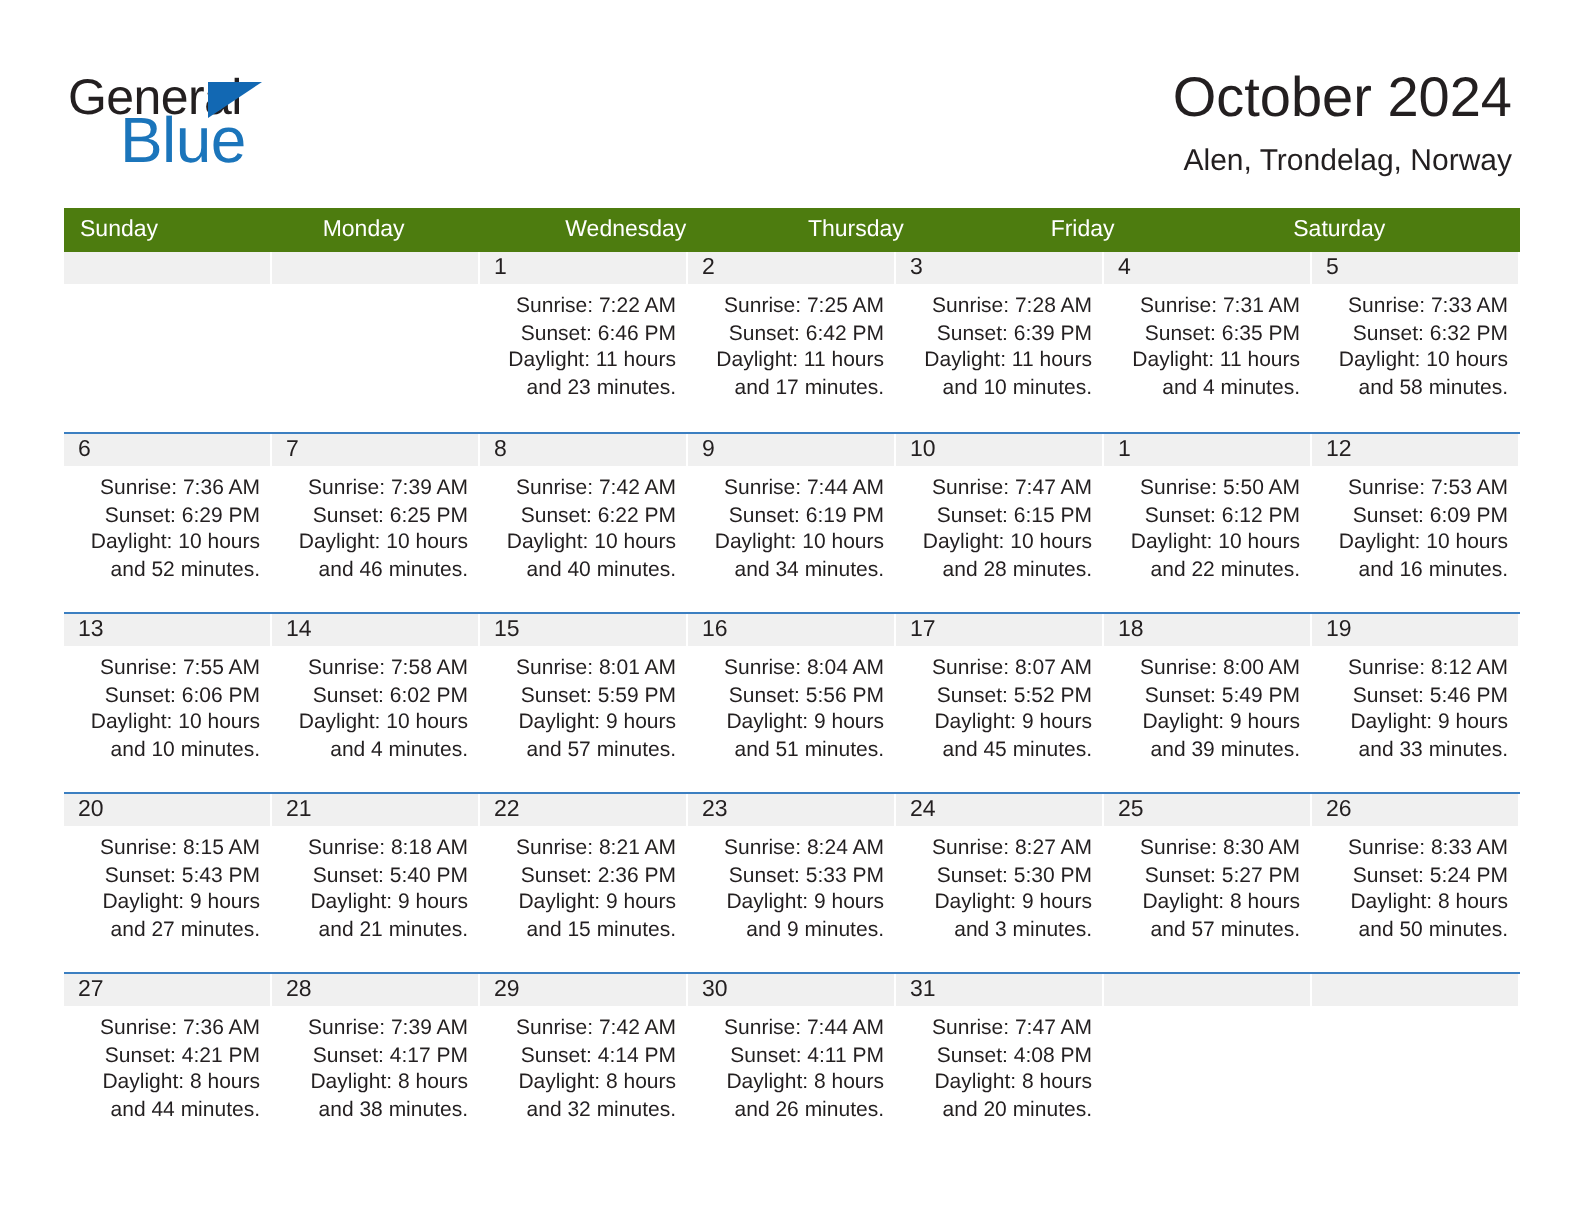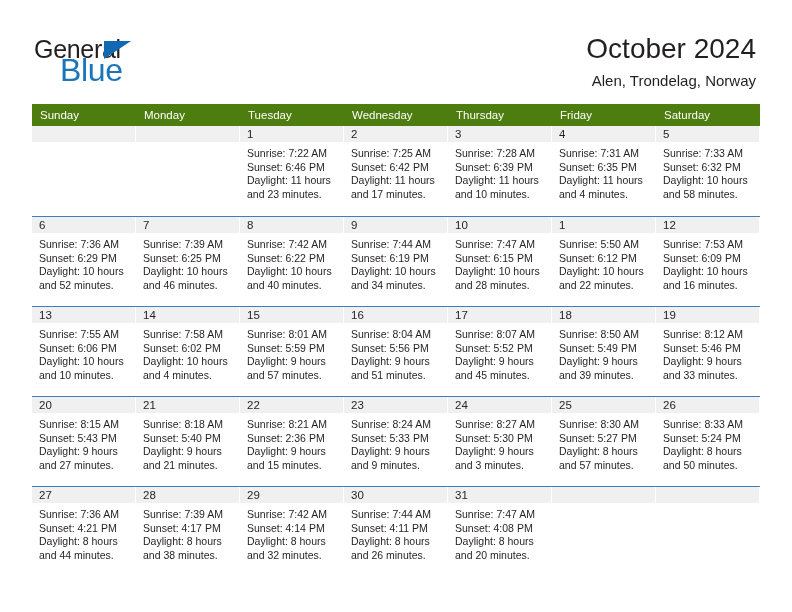--- a/index.html
+++ b/index.html
@@ -139,20 +139,21 @@
     color: #231f20;
   }
   .cell.empty .cell-head {
     background: #f0f0f0;
   }
   .cell-body {
     padding: 5px 6px 0 7px;
     font-size: 10.5px;
     line-height: 13.6px;
     color: #231f20;
+    text-align: right;
   }
   .cell-body div {
     white-space: nowrap;
   }
 </style>
 </head>
 <body>
 
 <div class="page">
 
@@ -168,21 +169,20 @@
       <div class="cal-title">October 2024</div>
       <div class="cal-subtitle">Alen, Trondelag, Norway</div>
     </div>
 
   </div>
 
   <div class="calendar">
     <div class="dow-row">
       <div class="dow">Sunday</div>
       <div class="dow">Monday</div>
-      <div class="dow">Tuesday</div>
       <div class="dow">Wednesday</div>
       <div class="dow">Thursday</div>
       <div class="dow">Friday</div>
       <div class="dow">Saturday</div>
     </div>
     <div id="weeks-container">
         <div class="week">
           <div class="cell empty">
             <div class="cell-head"></div>
           </div>
@@ -342,21 +342,21 @@
             <div class="cell-body">
               <div>Sunrise: 8:07 AM</div>
               <div>Sunset: 5:52 PM</div>
               <div>Daylight: 9 hours</div>
               <div>and 45 minutes.</div>
             </div>
           </div>
           <div class="cell">
             <div class="cell-head">18</div>
             <div class="cell-body">
-              <div>Sunrise: 8:50 AM</div>
+              <div>Sunrise: 8:00 AM</div>
               <div>Sunset: 5:49 PM</div>
               <div>Daylight: 9 hours</div>
               <div>and 39 minutes.</div>
             </div>
           </div>
           <div class="cell">
             <div class="cell-head">19</div>
             <div class="cell-body">
               <div>Sunrise: 8:12 AM</div>
               <div>Sunset: 5:46 PM</div>

